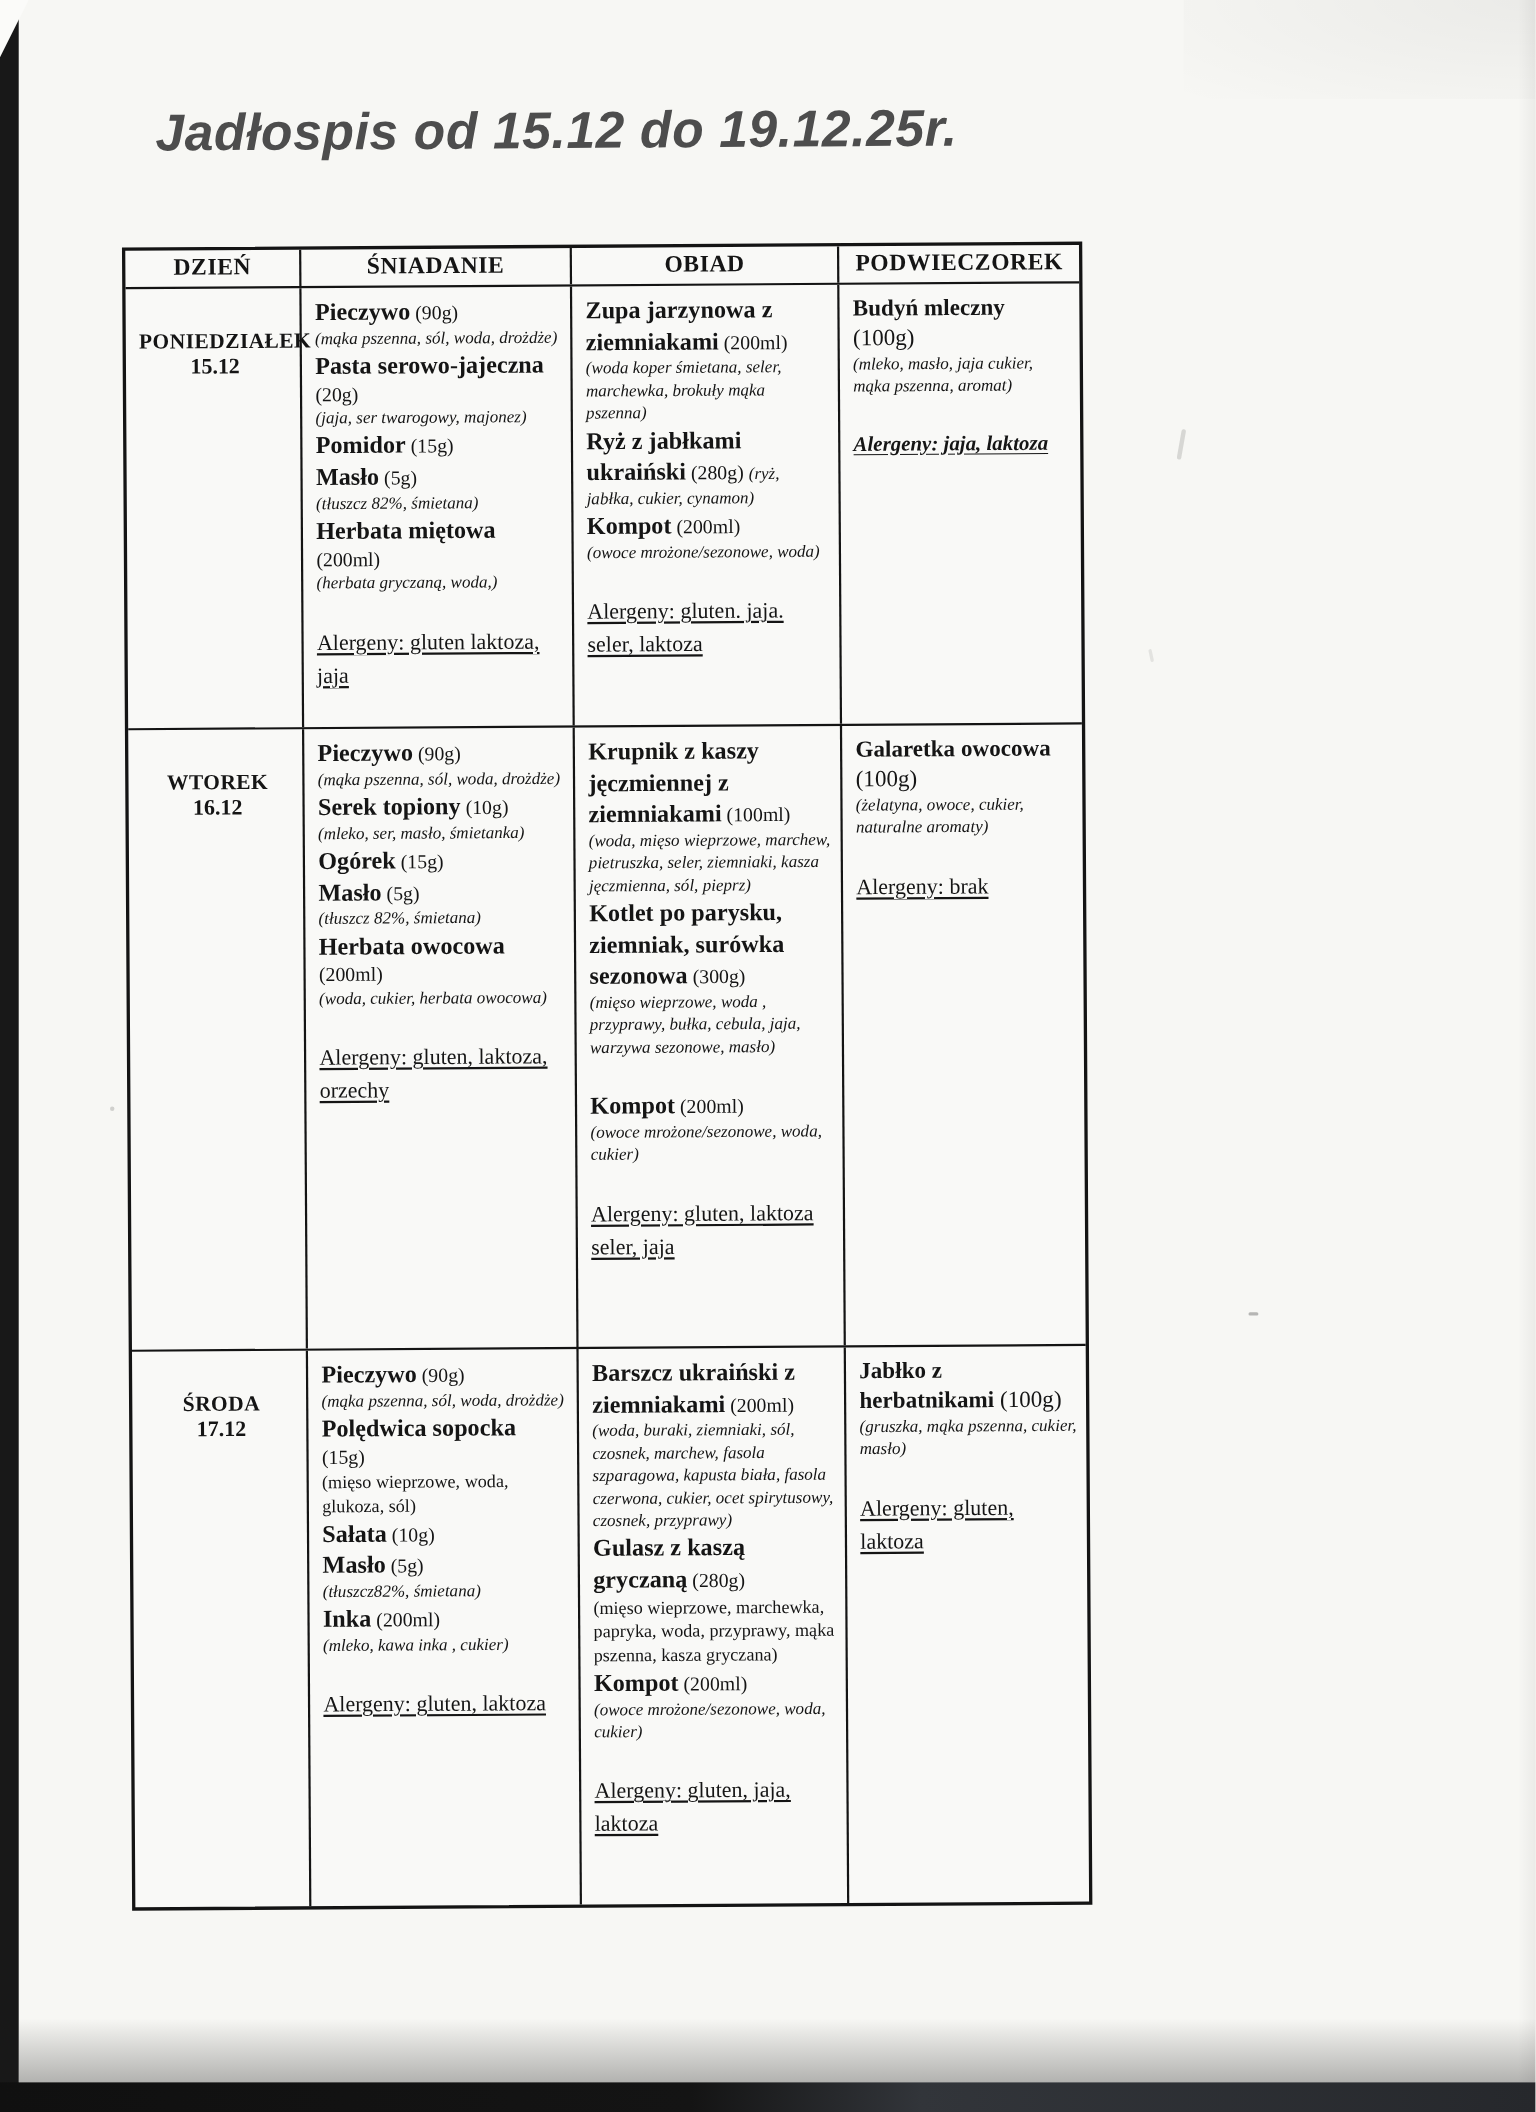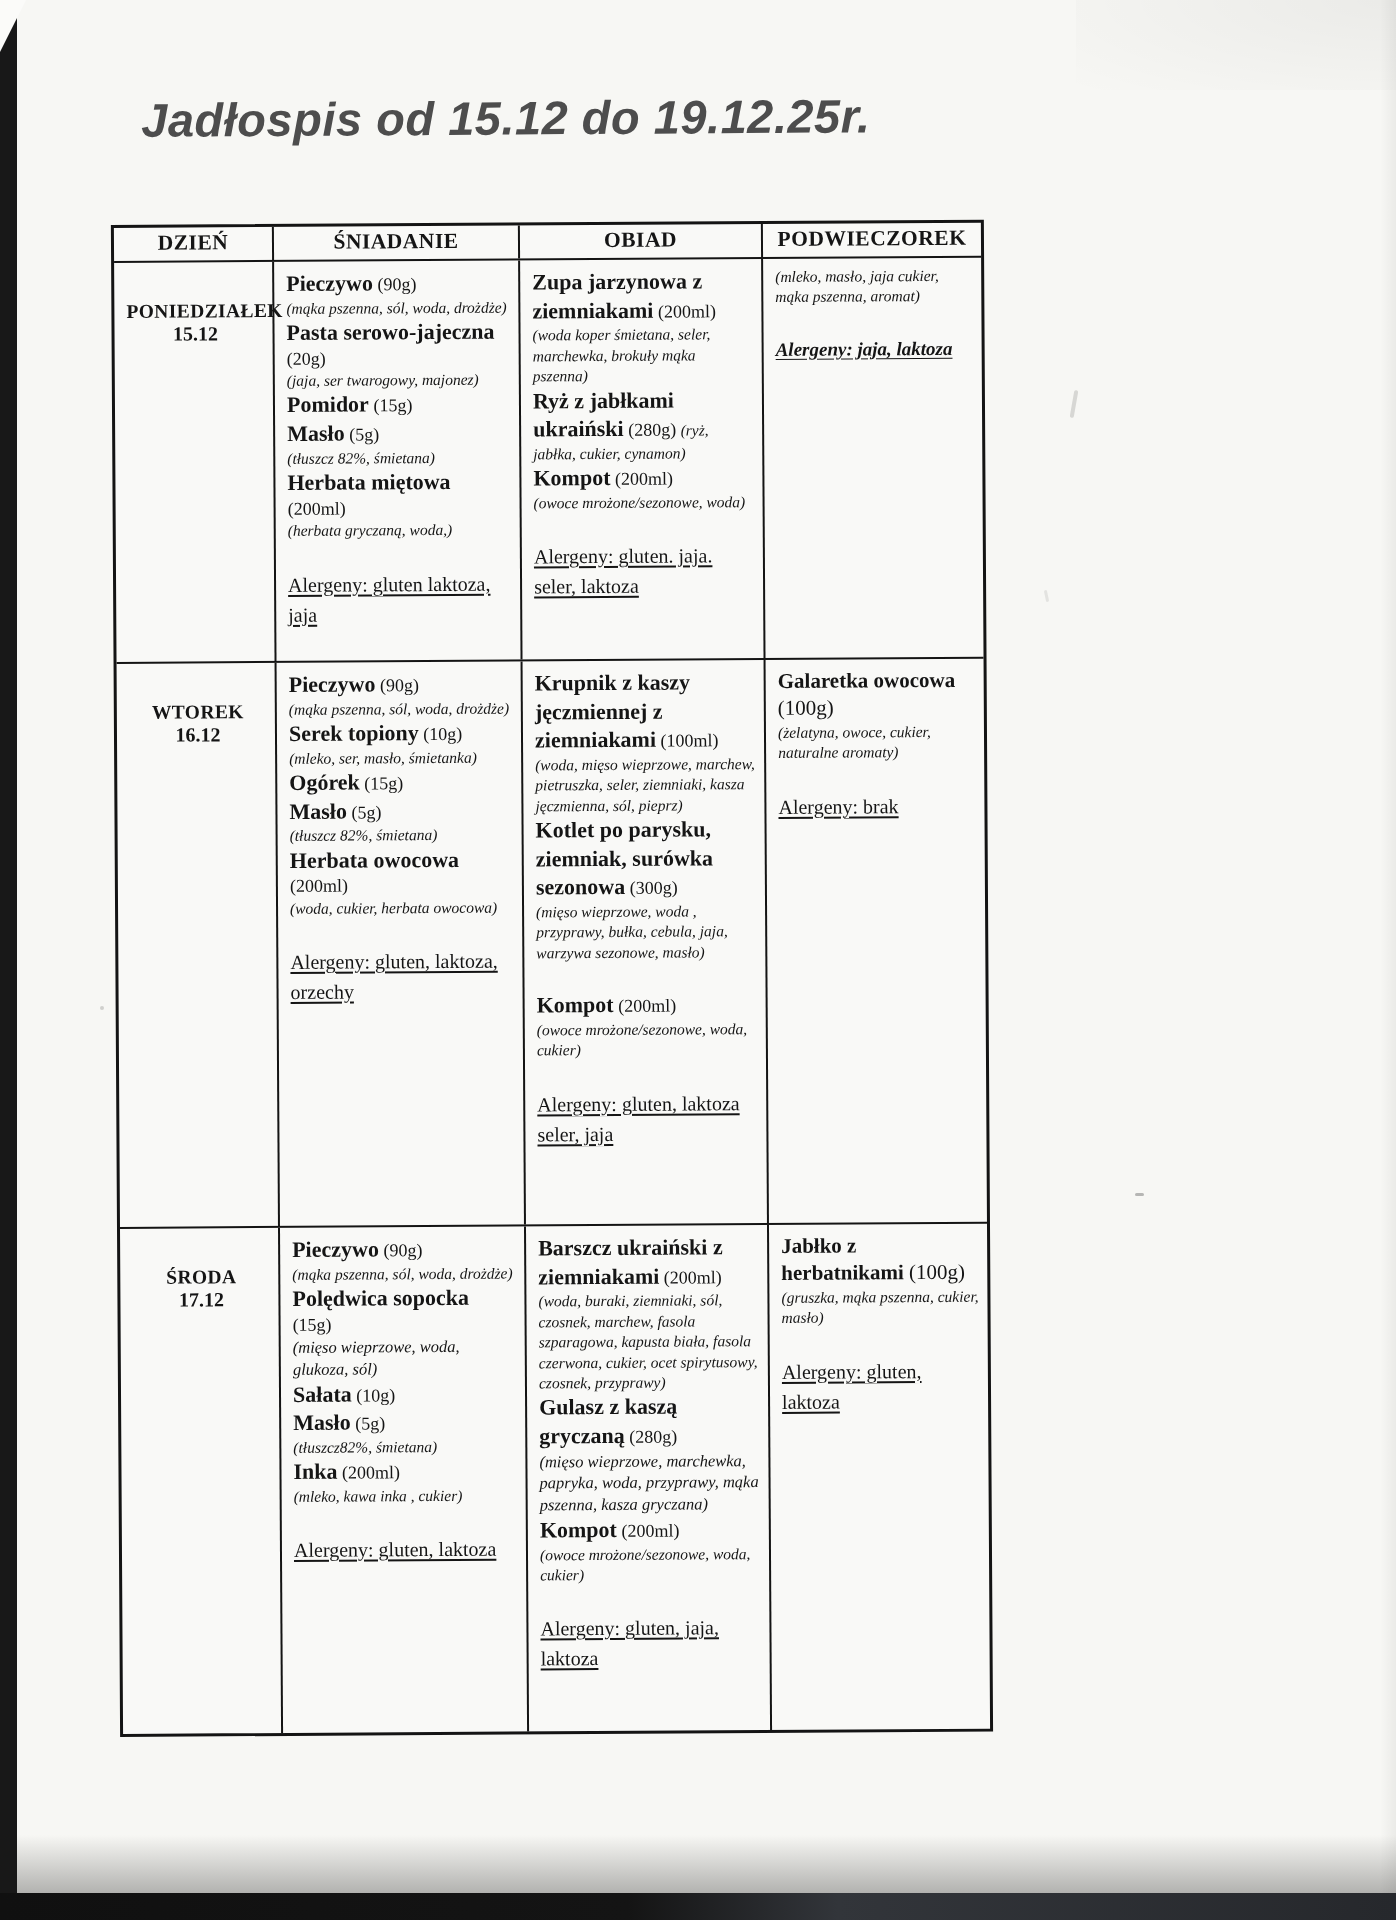--- a/index.html
+++ b/index.html
@@ -72,21 +72,21 @@
   .td-day { text-align:center; padding-top:38px; }
   .day-name { font-weight:700; font-size:19.5px; letter-spacing:0.4px; }
   .day-date { font-weight:700; font-size:20px; }
 
   .line { margin:0; }
   .line.gap { margin-top:28px; }
   .seg-dish { font-weight:700; font-size:22px; line-height:1.3; }
   .seg-qty  { font-size:18px; line-height:1.3; }
   .td-snack .seg-dish, .td-snack .seg-qty { font-size:21px; }
   .seg-ing  { font-style:italic; font-size:15.5px; line-height:1.32; }
-  .seg-ing2 { font-size:16.5px; line-height:1.32;font-style:italic; }
+  .seg-ing2 { font-size:16.5px; line-height:1.32; }
   .seg-alg  { font-size:20px; text-decoration:underline; text-underline-offset:3px; line-height:1.5; }
   .seg-algi { font-size:19px; font-style:italic; font-weight:600; text-decoration:underline; text-underline-offset:3px; line-height:1.5; }
 </style>
 </head>
 <body>
 
 <div class="paper"></div>
 <div class="shade-topright"></div>
 <div class="speck speck-1"></div>
 <div class="speck speck-2"></div>
@@ -125,20 +125,21 @@
           <div class="line"><span class="seg-dish">Zupa jarzynowa z</span></div>
           <div class="line"><span class="seg-dish">ziemniakami</span><span class="seg-qty"> (200ml)</span></div>
           <div class="line"><span class="seg-ing">(woda koper śmietana, seler, marchewka, brokuły mąka pszenna)</span></div>
           <div class="line"><span class="seg-dish">Ryż z jabłkami</span></div>
           <div class="line"><span class="seg-dish">ukraiński</span><span class="seg-qty"> (280g) </span><span class="seg-ing">(ryż, jabłka, cukier, cynamon)</span></div>
           <div class="line"><span class="seg-dish">Kompot</span><span class="seg-qty"> (200ml)</span></div>
           <div class="line"><span class="seg-ing">(owoce mrożone/sezonowe, woda)</span></div>
           <div class="line gap"><span class="seg-alg">Alergeny: gluten. jaja. seler, laktoza</span></div>
         </div>
         <div class="td td-snack">
+          <div class="line"><span class="seg-dish">Budyń mleczny</span><span class="seg-qty"> (100g)</span></div>
           <div class="line"><span class="seg-ing">(mleko, masło, jaja cukier, mąka pszenna, aromat)</span></div>
           <div class="line gap"><span class="seg-algi">Alergeny: jaja, laktoza</span></div>
         </div>
       </div>
       <div class="t-row r1">
         <div class="td td-day">
           <div class="day-name">WTOREK</div>
           <div class="day-date">16.12</div>
         </div>
         <div class="td td-breakfast">

